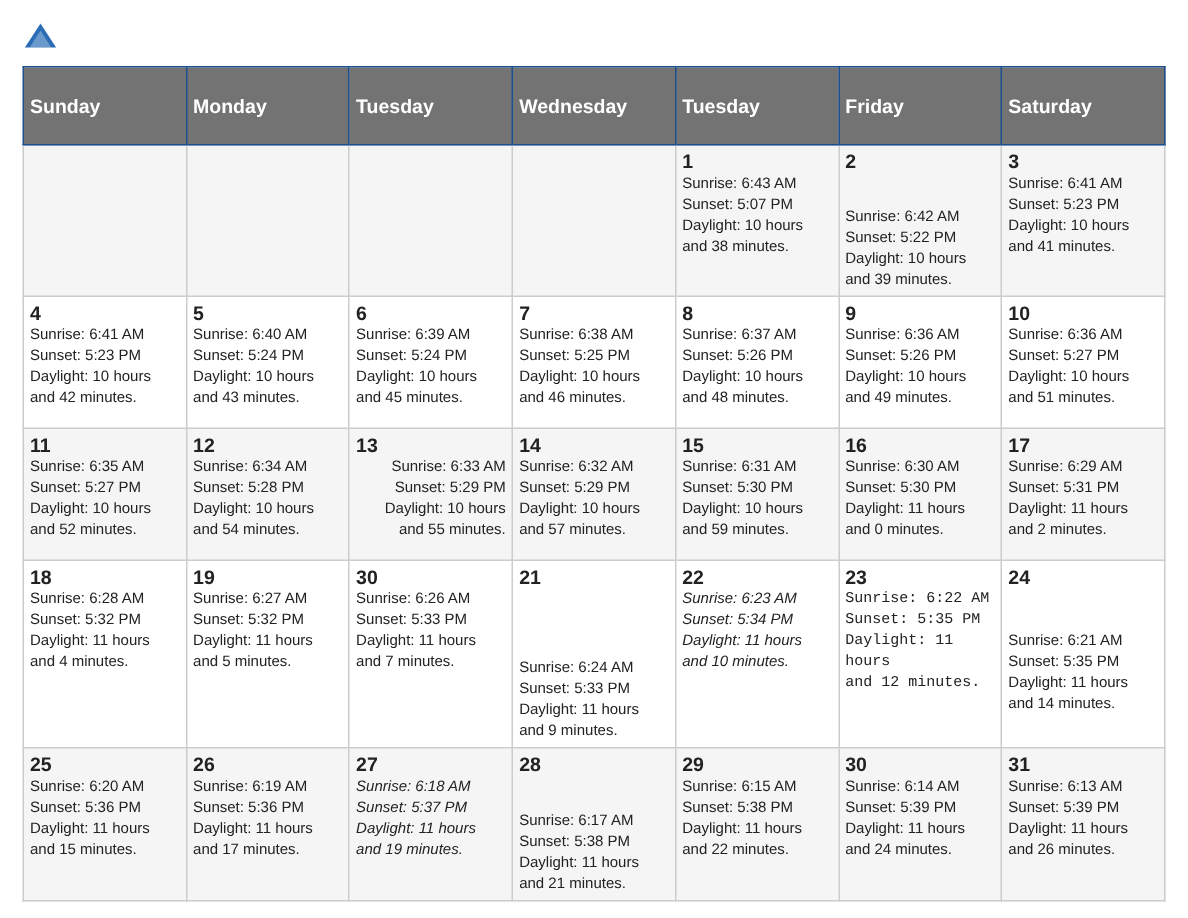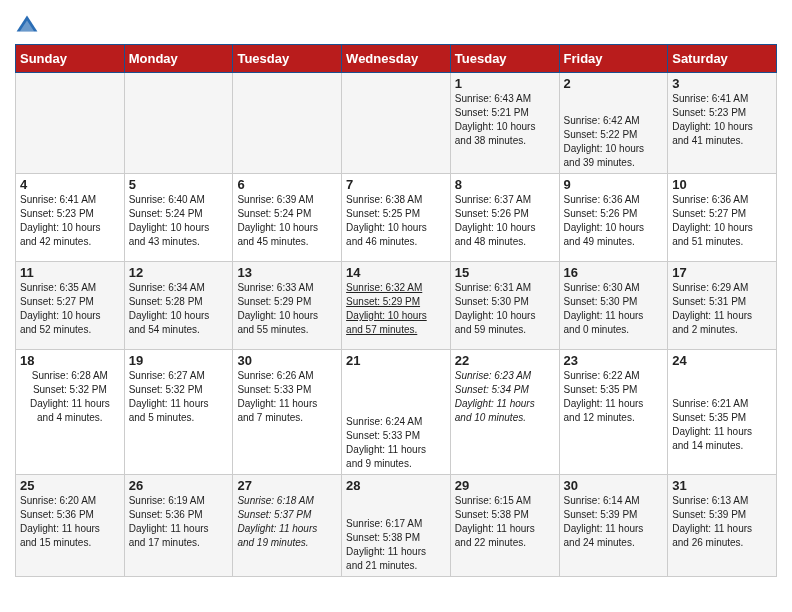--- a/index.html
+++ b/index.html
@@ -53,25 +53,25 @@
     .location {
       font-size: 15px;
       color: #444;
     }
     table {
       width: 100%;
       border-collapse: collapse;
       table-layout: fixed;
     }
     thead tr th {
-      background: #b91c1c;
+      background: #737373;
       color: #fff;
       font-size: 13px;
       font-weight: bold;
-      padding: 6px 4px;
+      padding: 18px 4px;
       text-align: left;
       border: 1px solid #1a5090;
     }
     tbody tr td {
       vertical-align: top;
       border: 1px solid #ccc;
       padding: 3px 4px;
       font-size: 10.5px;
       color: #222;
       height: 88px;
@@ -128,21 +128,21 @@
   </thead>
   <tbody id="calendar-body">
   <tr>
         <td></td>
         <td></td>
         <td></td>
         <td></td>
         <td>
           <span class="day-num">1</span>
           <div class="day-info" style="white-space: pre-line;">Sunrise: 6:43 AM
-Sunset: 5:21 PM
+Sunset: 5:07 PM
 Daylight: 10 hours
 and 38 minutes.</div>
         </td>
         <td>
           <span class="day-num">2</span>
           <div class="day-info" style="white-space: pre-line; margin-top: 23px;">Sunrise: 6:42 AM
 Sunset: 5:22 PM
 Daylight: 10 hours
 and 39 minutes.</div>
         </td>
@@ -215,28 +215,28 @@
         </td>
         <td>
           <span class="day-num">12</span>
           <div class="day-info" style="white-space: pre-line;">Sunrise: 6:34 AM
 Sunset: 5:28 PM
 Daylight: 10 hours
 and 54 minutes.</div>
         </td>
         <td>
           <span class="day-num">13</span>
-          <div class="day-info" style="white-space: pre-line;">Sunrise: 6:33 AM
+          <div class="day-info" style="white-space: pre-line; text-align: right;">Sunrise: 6:33 AM
 Sunset: 5:29 PM
 Daylight: 10 hours
 and 55 minutes.</div>
         </td>
         <td>
           <span class="day-num">14</span>
-          <div class="day-info" style="white-space: pre-line; text-decoration: underline;">Sunrise: 6:32 AM
+          <div class="day-info" style="white-space: pre-line;">Sunrise: 6:32 AM
 Sunset: 5:29 PM
 Daylight: 10 hours
 and 57 minutes.</div>
         </td>
         <td>
           <span class="day-num">15</span>
           <div class="day-info" style="white-space: pre-line;">Sunrise: 6:31 AM
 Sunset: 5:30 PM
 Daylight: 10 hours
 and 59 minutes.</div>
@@ -252,21 +252,21 @@
           <span class="day-num">17</span>
           <div class="day-info" style="white-space: pre-line;">Sunrise: 6:29 AM
 Sunset: 5:31 PM
 Daylight: 11 hours
 and 2 minutes.</div>
         </td>
       </tr>
       <tr>
         <td>
           <span class="day-num">18</span>
-          <div class="day-info" style="white-space: pre-line; text-align: center;">Sunrise: 6:28 AM
+          <div class="day-info" style="white-space: pre-line;">Sunrise: 6:28 AM
 Sunset: 5:32 PM
 Daylight: 11 hours
 and 4 minutes.</div>
         </td>
         <td>
           <span class="day-num">19</span>
           <div class="day-info" style="white-space: pre-line;">Sunrise: 6:27 AM
 Sunset: 5:32 PM
 Daylight: 11 hours
 and 5 minutes.</div>
@@ -287,21 +287,21 @@
         </td>
         <td>
           <span class="day-num">22</span>
           <div class="day-info" style="white-space: pre-line; font-style: italic;">Sunrise: 6:23 AM
 Sunset: 5:34 PM
 Daylight: 11 hours
 and 10 minutes.</div>
         </td>
         <td>
           <span class="day-num">23</span>
-          <div class="day-info" style="white-space: pre-line;">Sunrise: 6:22 AM
+          <div class="day-info" style="white-space: pre-line; font-family: Liberation Mono, monospace;">Sunrise: 6:22 AM
 Sunset: 5:35 PM
 Daylight: 11 hours
 and 12 minutes.</div>
         </td>
         <td>
           <span class="day-num">24</span>
           <div class="day-info" style="white-space: pre-line; margin-top: 29px;">Sunrise: 6:21 AM
 Sunset: 5:35 PM
 Daylight: 11 hours
 and 14 minutes.</div>

